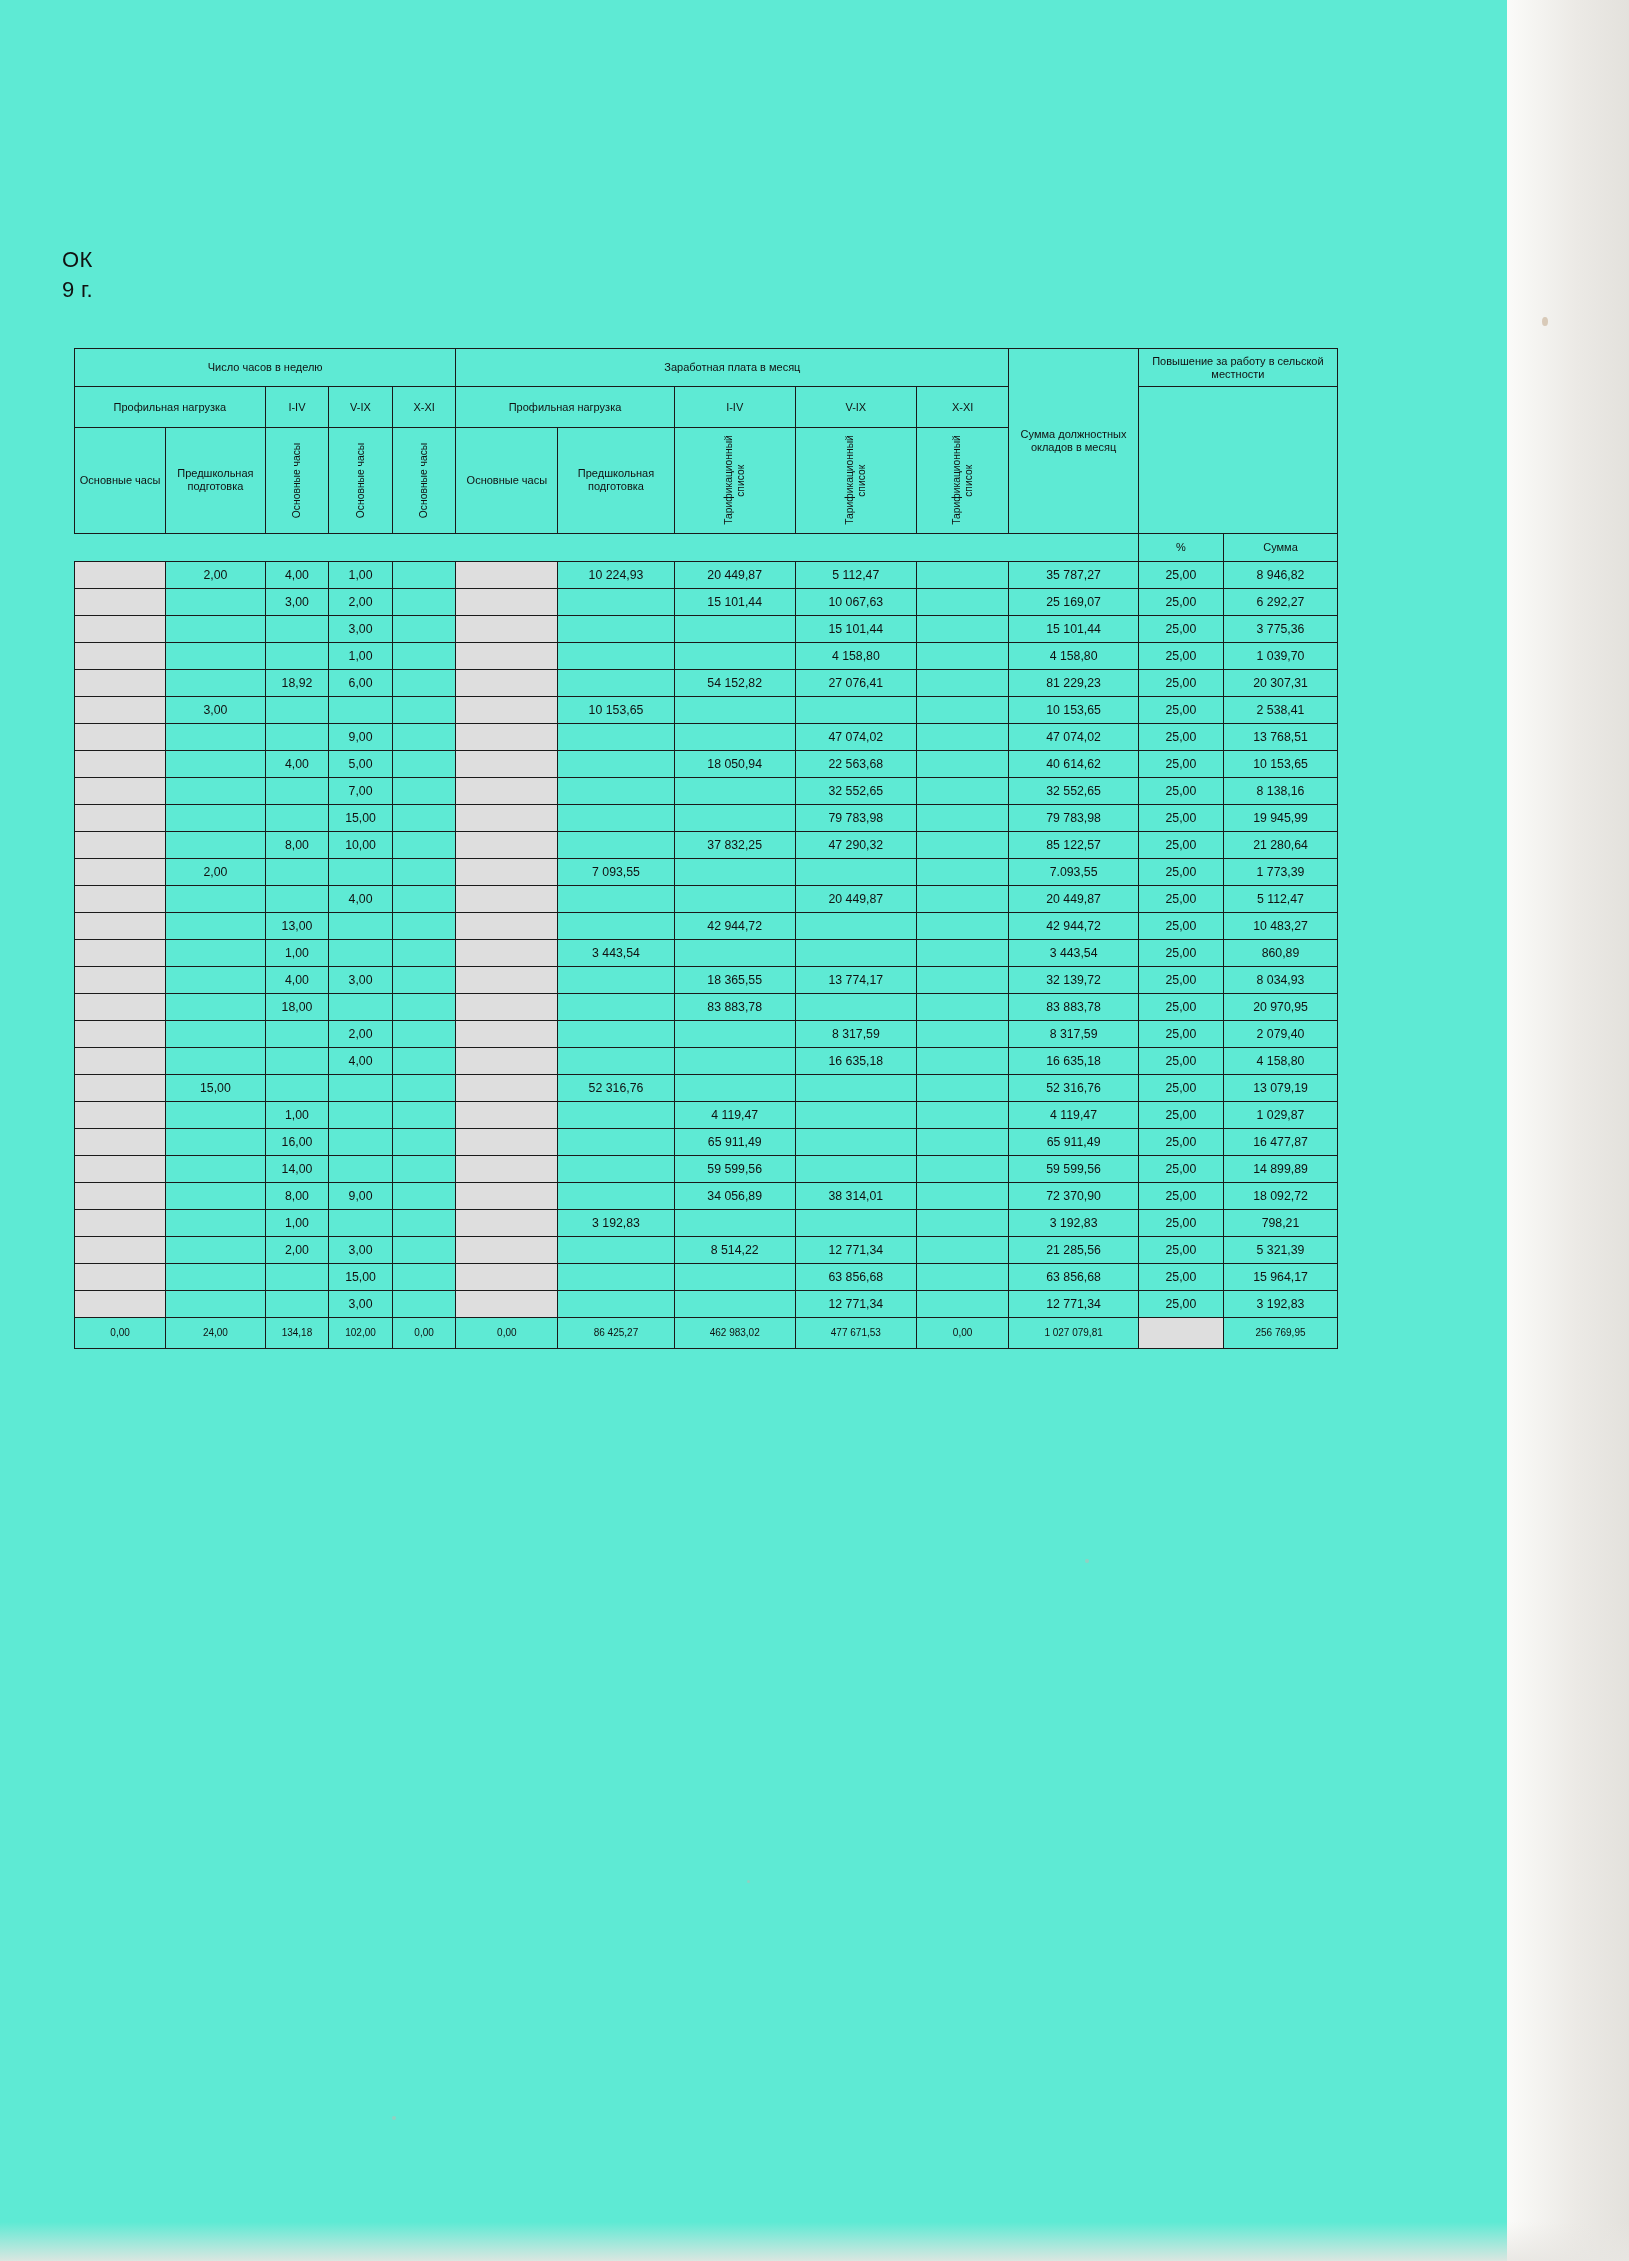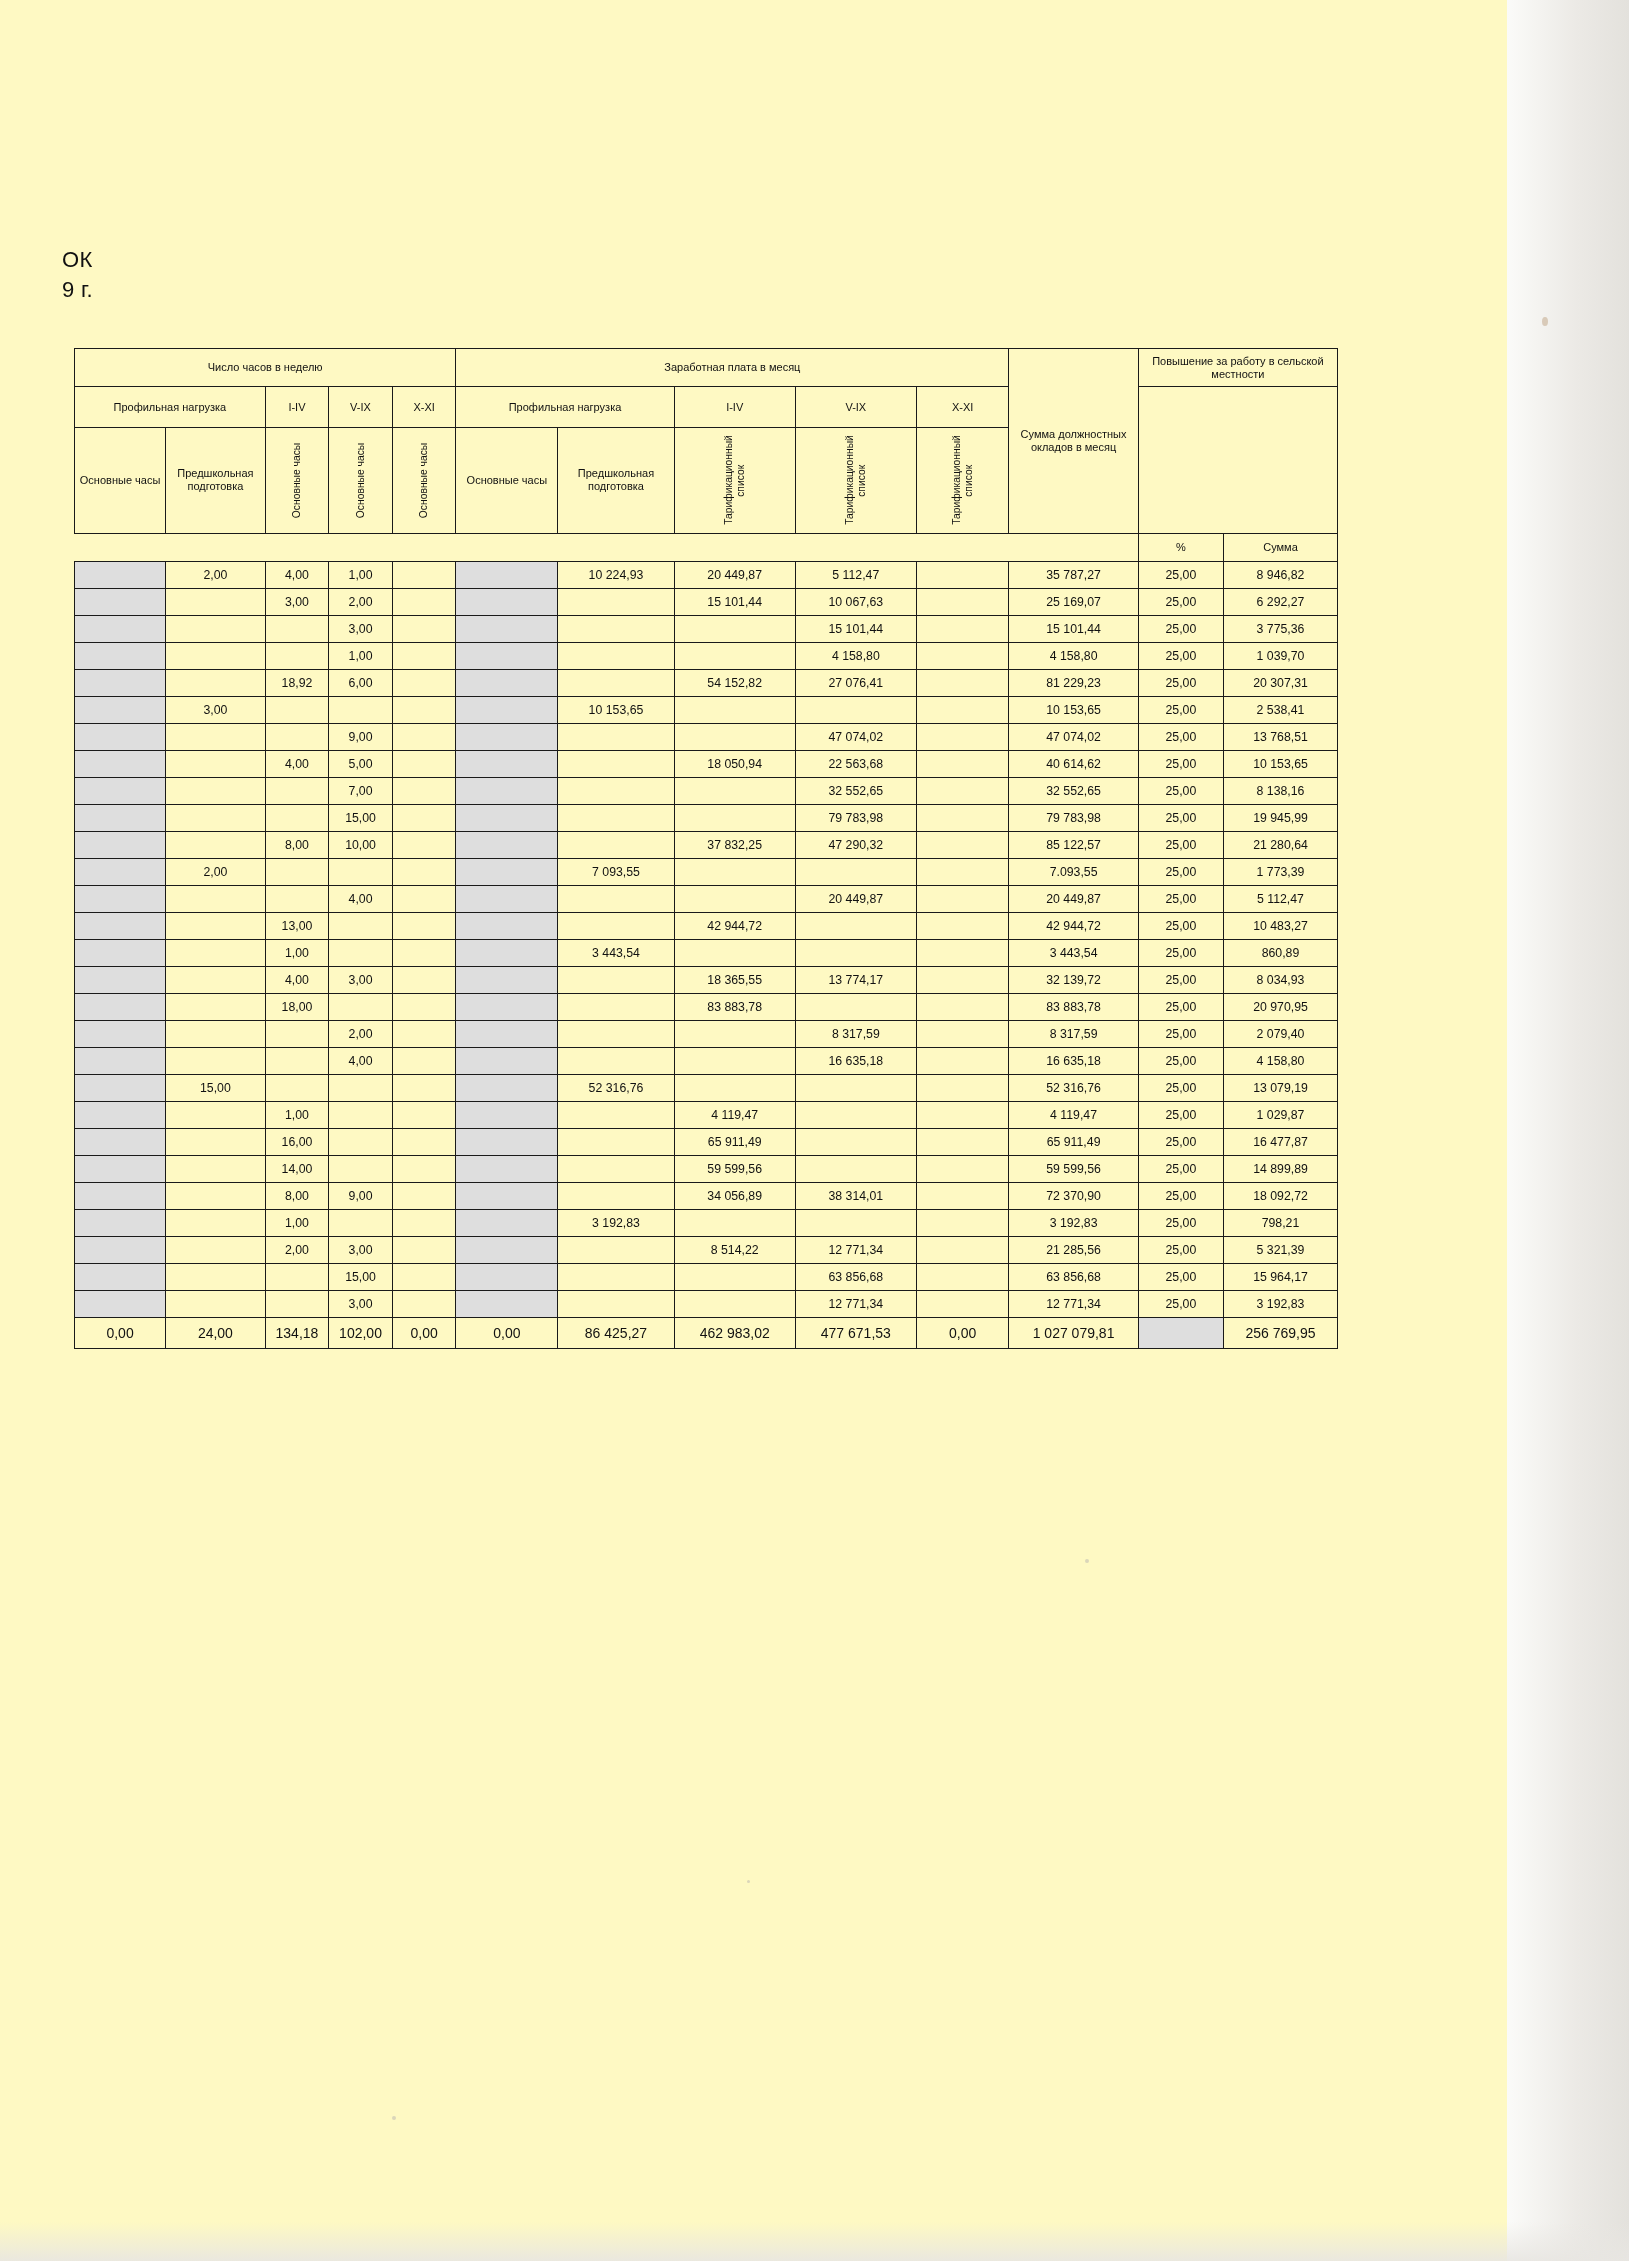--- a/index.html
+++ b/index.html
@@ -7,21 +7,21 @@
     padding: 0;
     background: #f2f2ef;
   }
   body {
     font-family: "Liberation Sans", sans-serif;
   }
   .page {
     position: relative;
     width: 1630px;
     height: 2261px;
-    background: #fef9c3;
+    background: #5eead4;
     overflow: hidden;
     text-decoration: underline;
   }
   
   .scan-edge-right {
     position: absolute;
     top: 0;
     right: 0;
     width: 123px;
     height: 2261px;
@@ -102,21 +102,21 @@
   .hdr-pct  { height: 27px; }
 
   tbody tr { height: 27px; }
   tbody td { font-size: 12.3px; }
   td.num { text-align: right; padding-right: 7.7px; }
   td.ctr { text-align: center; }
   td.shade {
     background: #dedede;
   }
   tr.total td {
-    font-size: 14px;
+    font-size: 10px;
     height: 30px;
   }
   tr.total td.shade { background: #dedede; }
 
   
   col.c-osn     { width: 76px; }
   col.c-pred    { width: 83px; }
   col.c-n1      { width: 53px; }
   col.c-n2      { width: 53px; }
   col.c-n3      { width: 53px; }

